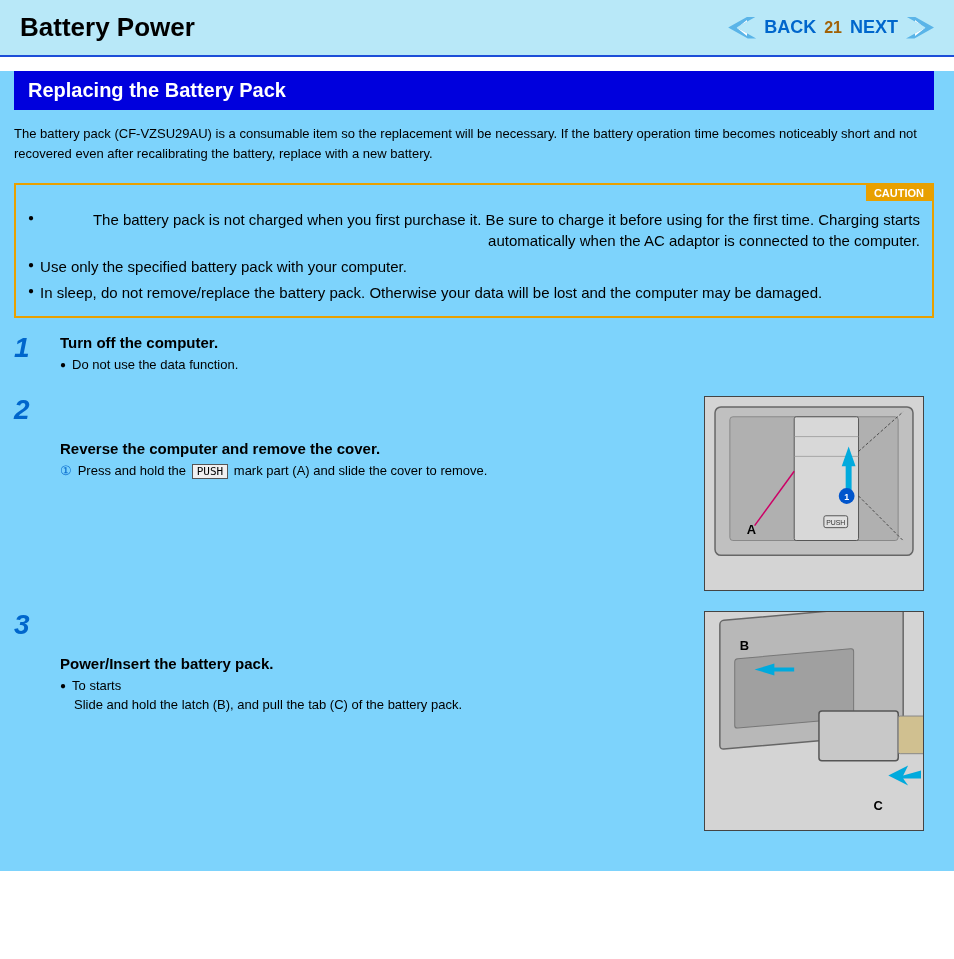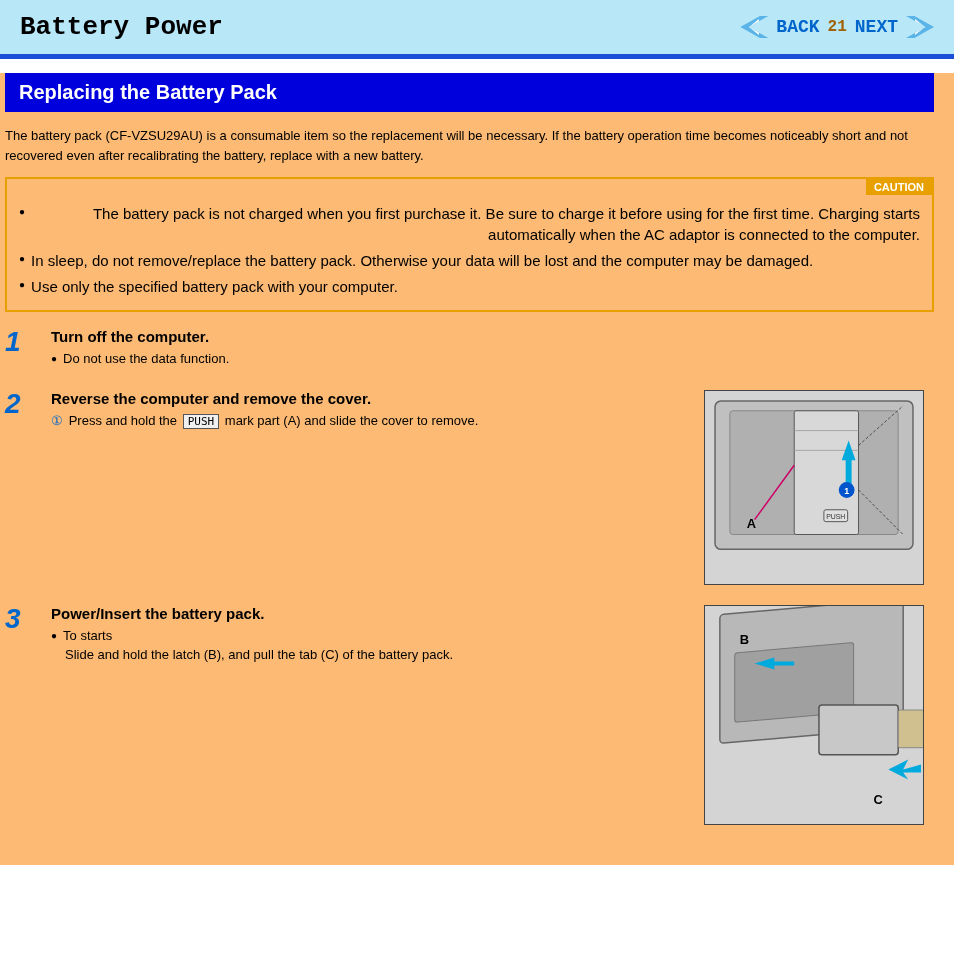--- a/index.html
+++ b/index.html
@@ -11,22 +11,21 @@
       min-height: 959px;
     }
 
     
     .header {
       background: #b8e8f8;
       padding: 12px 20px;
       display: flex;
       align-items: center;
       justify-content: space-between;
-      border-bottom: 5px solid #1d4ed8;
-      font-family: Liberation Mono, monospace;
+      border-bottom: 2px solid #1d4ed8;
     }
     .header-title {
       font-size: 26px;
       font-weight: bold;
       color: #000;
     }
     .header-nav {
       display: flex;
       align-items: center;
       gap: 8px;
@@ -53,39 +52,39 @@
       color: #a16207;
     }
     .nav-back-label, .nav-next-label {
       color: #0066cc;
       font-weight: bold;
       font-size: 18px;
     }
 
     
     .content {
-      padding: 0 20px 20px 5px;
-      background: #fdba74;
+      padding: 0 20px 20px 14px;
+      background: #7dd3fc;
     }
 
     
     .section-title-bar {
       background: #0000dd;
       color: #fff;
       font-size: 20px;
       font-weight: bold;
       padding: 8px 14px;
       margin: 14px 0 14px 0;
     }
 
     
     .intro-text {
       font-size: 13px;
       line-height: 1.5;
-      margin-bottom: 12px;
+      margin-bottom: 20px;
       color: #000;
     }
 
     
     .caution-box {
       border: 2px solid #e8a000;
       margin-bottom: 16px;
       text-align: right;
     }
     .caution-label {
@@ -179,20 +178,21 @@
       margin: 0 2px;
     }
 
     
     .step-with-image {
       display: flex;
       gap: 20px;
     }
     .step-text-col {
       flex: 1;
+      margin-top: 44px;
     }
     .step-img-col {
       width: 230px;
       flex-shrink: 0;
     }
 
     
     svg text {
       font-family: Arial, sans-serif;
     }
@@ -224,22 +224,22 @@
   <div class="section-title-bar">Replacing the Battery Pack</div>
 
   <p class="intro-text">The battery pack (CF-VZSU29AU) is a consumable item so the replacement will be necessary. If the battery operation time becomes noticeably short and not recovered even after recalibrating the battery, replace with a new battery.</p>
 
   <div class="caution-box">
     <div>
       <span class="caution-label">CAUTION</span>
     </div>
     <ul class="caution-items">
       <li>The battery pack is not charged when you first purchase it. Be sure to charge it before using for the first time. Charging starts automatically when the AC adaptor is connected to the computer.</li>
+      <li>Use only the specified battery pack with your computer.</li>
       <li>In sleep, do not remove/replace the battery pack. Otherwise your data will be lost and the computer may be damaged.</li>
-      <li>Use only the specified battery pack with your computer.</li>
     </ul>
   </div>
 
   <div class="steps-container">
 
     <div class="step">
       <div class="step-number" style="font-style:italic;color:#0066cc;">1</div>
       <div class="step-content">
         <div class="step-title">Turn off the computer.</div>
         <div class="step-bullet">

